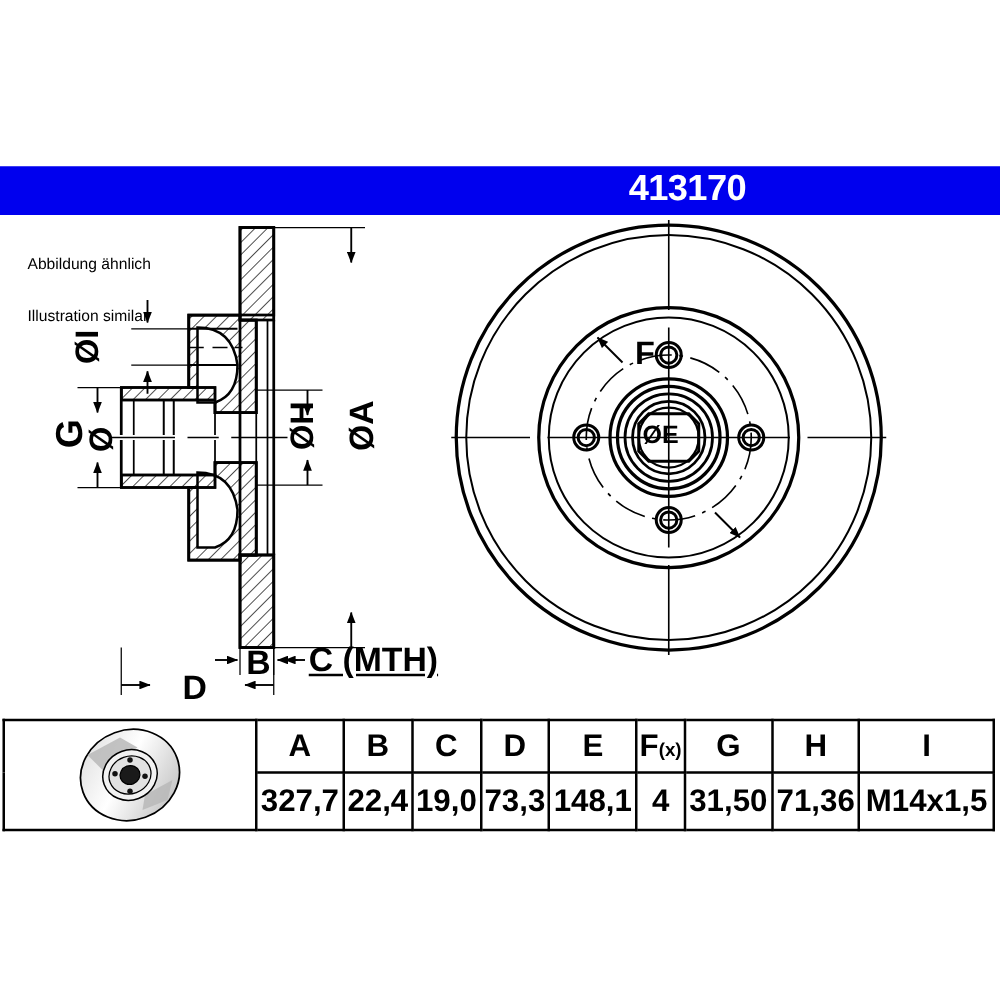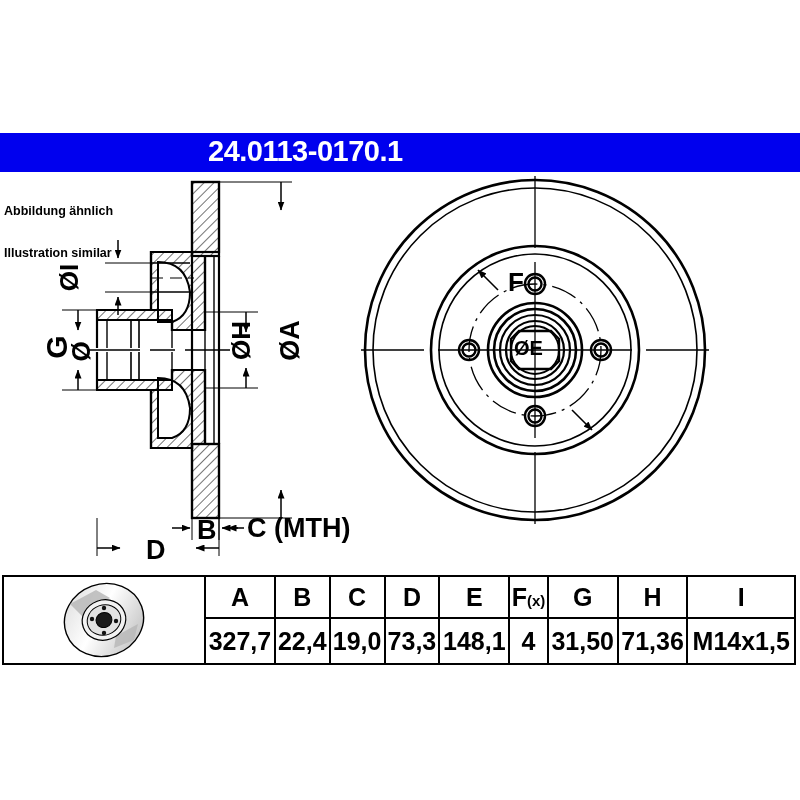--- a/index.html
+++ b/index.html
@@ -8,21 +8,21 @@
 
   
   #banner{position:absolute;left:0;top:133px;width:800px;height:39px;
           background:#0000ee;display:flex;align-items:center;}
   #banner .part-no{position:absolute;left:208px;top:-1px;font-size:29px;font-weight:bold;
         color:#fff;letter-spacing:-0.5px;line-height:39px;}
   #banner .ref-no{position:absolute;left:503px;top:-1px;font-size:29px;font-weight:bold;
         color:#fff;letter-spacing:-0.5px;line-height:39px;}
 
   
-  #note{position:absolute;left:4px;top:176px;font-size:12.5px;font-weight:bold;
+  #note{position:absolute;left:22px;top:176px;font-size:12.5px;font-weight:normal;
         line-height:14px;white-space:pre;}
 
   
   #drawing{position:absolute;left:0;top:0;width:800px;height:800px;pointer-events:none;}
 
   
   .rotlabel{position:absolute;font-weight:bold;transform-origin:50% 50%;
             transform:rotate(-90deg);white-space:nowrap;}
   .hlabel{position:absolute;font-weight:bold;white-space:nowrap;}
 
@@ -35,21 +35,21 @@
   #spec-table tr.val td{height:44px;}
   #spec-table td.img-cell{width:200px;}
   .fx{font-size:25px;}
   .fx small{font-size:15px;}
   .thumbwrap{width:200px;height:84px;display:flex;align-items:center;justify-content:center;}
 </style>
 </head>
 <body>
 
 <div id="banner">
-  <span class="part-no">24.0113-0170.1</span>
+  <span class="ref-no">413170</span>
 </div>
 
 <div id="note">
   <div>Abbildung ähnlich</div>
   <div>Illustration similar</div>
 </div>
 
 <svg id="drawing" width="800" height="800" viewBox="0 0 800 800" xmlns="http://www.w3.org/2000/svg">
   <defs>
     <pattern id="hatch" width="7" height="7" patternTransform="rotate(45)" patternUnits="userSpaceOnUse">
@@ -226,21 +226,21 @@
 <span class="rotlabel" style="left:45px;top:330px;font-size:30px;">G</span>
 
 <span class="rotlabel" style="left:71px;top:336px;font-size:26px;">Ø</span>
 
 <span class="rotlabel" style="left:222px;top:325px;font-size:26px;">ØH</span>
 
 <span class="rotlabel" style="left:270px;top:325px;font-size:27px;">ØA</span>
 
 <span class="hlabel" style="left:197px;top:515px;font-size:27px;">B</span>
 
-<span class="hlabel" style="left:247px;top:513px;font-size:27px;">C (MTH)</span>
+<span class="hlabel" style="left:247px;top:513px;font-size:27px;text-decoration:underline;">C (MTH)</span>
 
 <span class="hlabel" style="left:146px;top:535px;font-size:27px;">D</span>
 
 <span class="hlabel" style="left:508px;top:267px;font-size:26px;">F</span>
 
 <span class="hlabel" style="left:514px;top:337px;font-size:20px;">ØE</span>
 
 <table id="spec-table">
   <tbody>
       <tr class="hdr">

